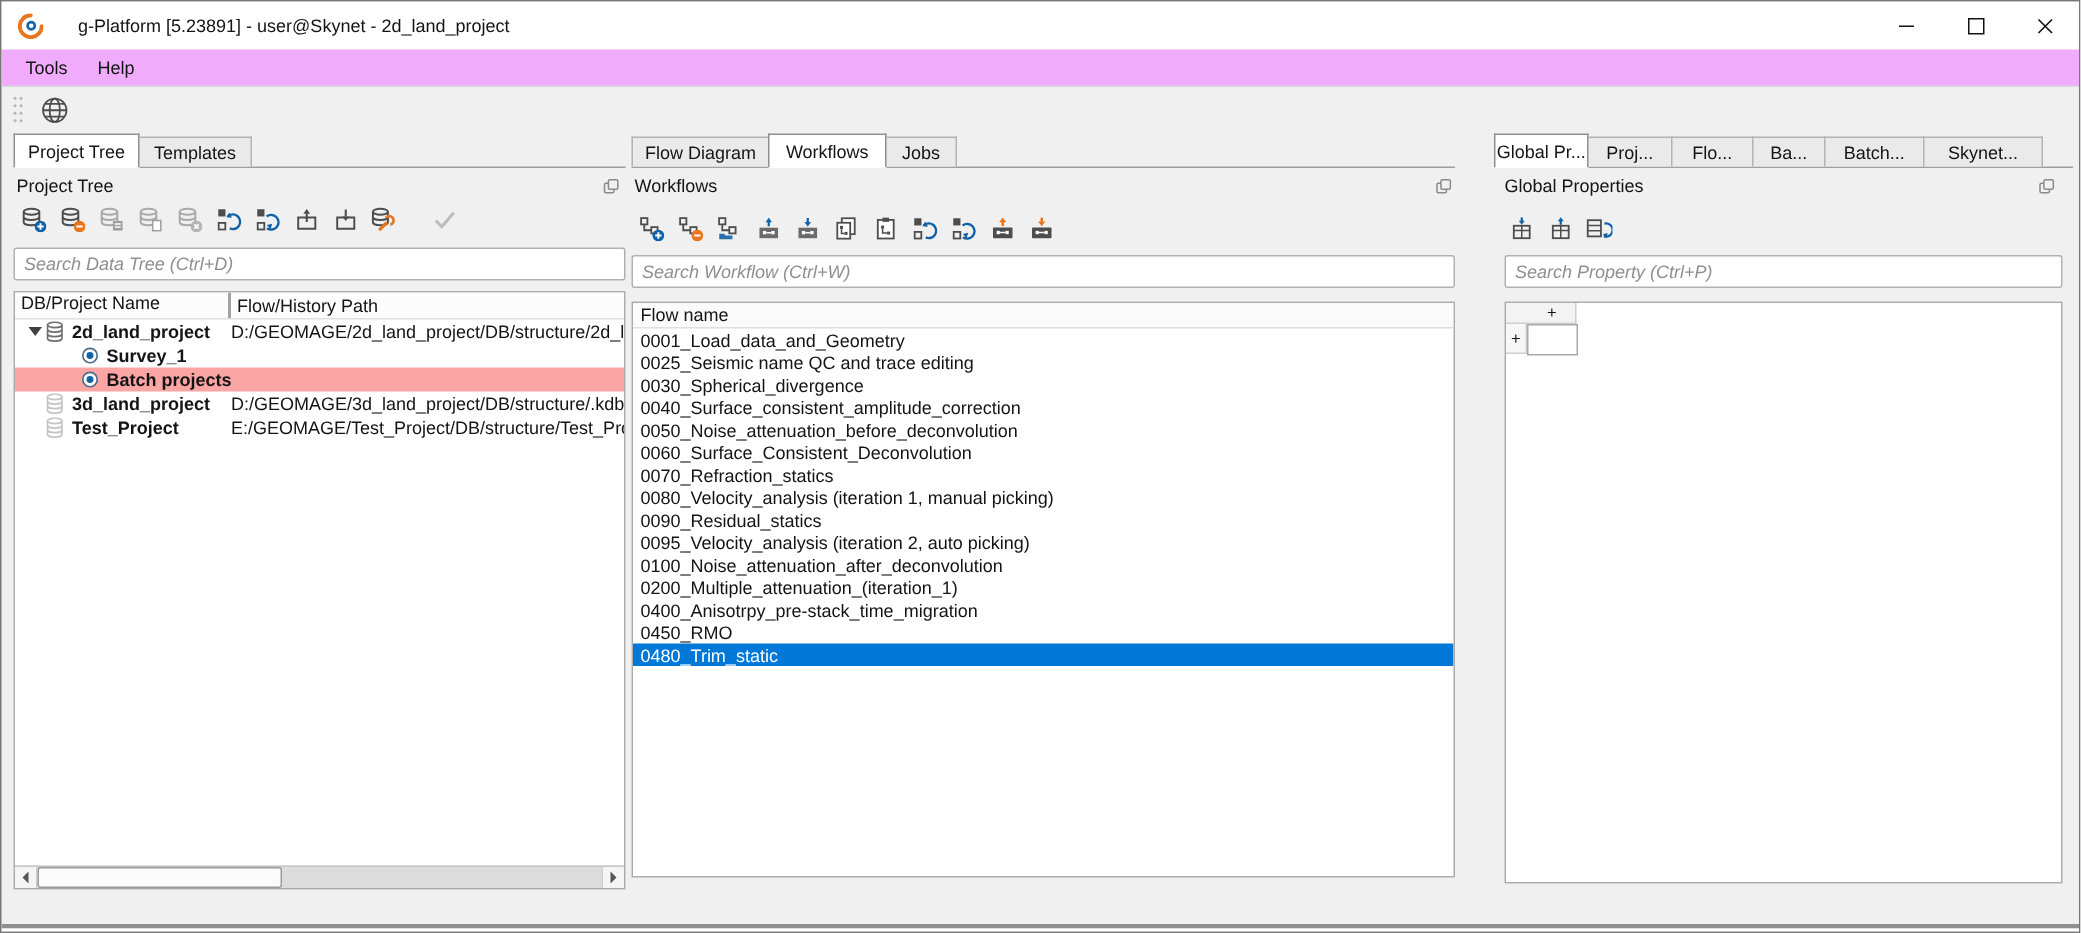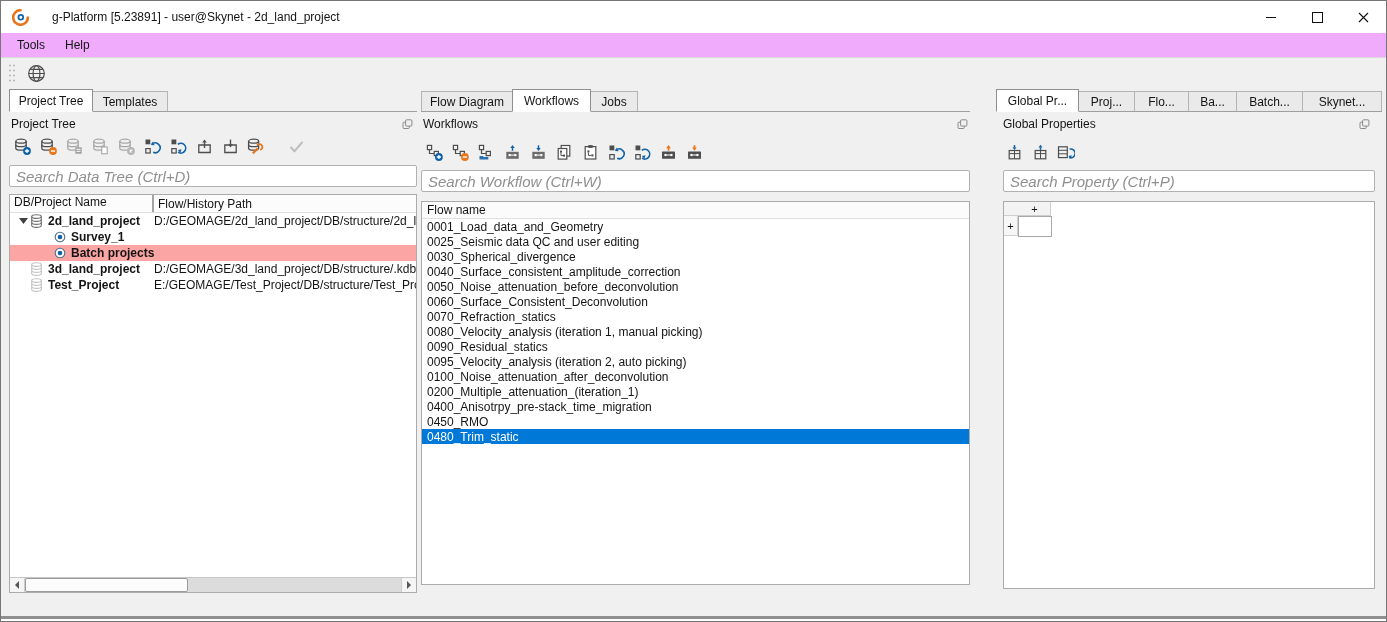--- a/index.html
+++ b/index.html
@@ -29,21 +29,21 @@
        display:flex;align-items:center;justify-content:center;white-space:nowrap;overflow:hidden;}
   .tab + .tab{margin-left:-1px;}
   .tab.active{position:relative;z-index:3;height:23px;margin-bottom:-1px;background:#fff;
               border:1px solid #8f8f8f;border-bottom:1px solid #fff;}
   .panel-header{position:absolute;top:26px;height:18px;display:flex;align-items:center;}
   .float-btn{margin-left:auto;display:flex;}
   .icon-row{position:absolute;display:flex;align-items:center;gap:4px;}
   .ibtn{width:22px;height:22px;display:flex;align-items:center;justify-content:center;}
   .sep-space{width:10px;}
   .search{position:absolute;box-sizing:border-box;height:22px;background:#fff;border:1px solid #b1b1b1;
-          border-radius:2px;padding:0 6px;font-family:"Liberation Sans",sans-serif;font-size:15px;color:#333;}
+          border-radius:2px;padding:0 6px;font-family:"Liberation Sans",sans-serif;font-size:12px;color:#333;}
   .search::placeholder{color:#8f8f8f;font-style:italic;}
   .datatable{position:absolute;box-sizing:border-box;background:#fff;border:1px solid #ababab;overflow:hidden;}
   
   .tree-head{display:flex;height:17px;background:#fcfcfc;border-bottom:1px solid #e0e0e0;align-items:center;}
   .th-name{width:144px;box-sizing:border-box;padding-left:4px;border-right:2px solid #a3a3a3;height:100%;display:flex;}
   .th-path{flex:1;padding-left:4px;height:100%;display:flex;align-items:center;}
   .tree-row{display:flex;height:16px;align-items:center;white-space:nowrap;}
   .tr-name{width:144px;flex-shrink:0;display:flex;align-items:center;overflow:hidden;font-weight:bold;}
   .tr-path{flex:1;overflow:hidden;}
   .tree-row.hl{background:#fca5a5;}
@@ -493,40 +493,40 @@
             <path d="M8.5 6.8L6.1 3.6h4.8z" fill="#e8761f"></path>
           </svg>
       </div>
     </div>
     <input class="search" style="left: 0px; top: 81px; width: 549px;" placeholder="Search Workflow (Ctrl+W)">
     <div class="datatable" style="left:0;top:112px;width:549px;height:384px;">
       <div class="flow-head">
           <span>Flow name</span>
         </div>
       <div class="flow-row">0001_Load_data_and_Geometry</div>
-      <div class="flow-row">0025_Seismic data QC and user editing</div>
+      <div class="flow-row">0025_Seismic name QC and trace editing</div>
       <div class="flow-row">0030_Spherical_divergence</div>
       <div class="flow-row">0040_Surface_consistent_amplitude_correction</div>
       <div class="flow-row">0050_Noise_attenuation_before_deconvolution</div>
       <div class="flow-row">0060_Surface_Consistent_Deconvolution</div>
       <div class="flow-row">0070_Refraction_statics</div>
       <div class="flow-row">0080_Velocity_analysis (iteration 1, manual picking)</div>
       <div class="flow-row">0090_Residual_statics</div>
       <div class="flow-row">0095_Velocity_analysis (iteration 2, auto picking)</div>
       <div class="flow-row">0100_Noise_attenuation_after_deconvolution</div>
       <div class="flow-row">0200_Multiple_attenuation_(iteration_1)</div>
       <div class="flow-row">0400_Anisotrpy_pre-stack_time_migration</div>
       <div class="flow-row">0450_RMO</div>
       <div class="flow-row selected">0480_Trim_static</div>
     </div>
   </div>
 
   <div class="panel" style="left:995px;width:386px;height:504px;">
     <div class="tabbar">
-      <div class="tab active" style="width:83px;">
+      <div class="tab active" style="width:63px;">
           <span>Global Pr...</span>
         </div>
       <div class="tab" style="width:57px;">
           <span>Proj...</span>
         </div>
       <div class="tab" style="width:55px;">
           <span>Flo...</span>
         </div>
       <div class="tab" style="width:49px;">
           <span>Ba...</span>

